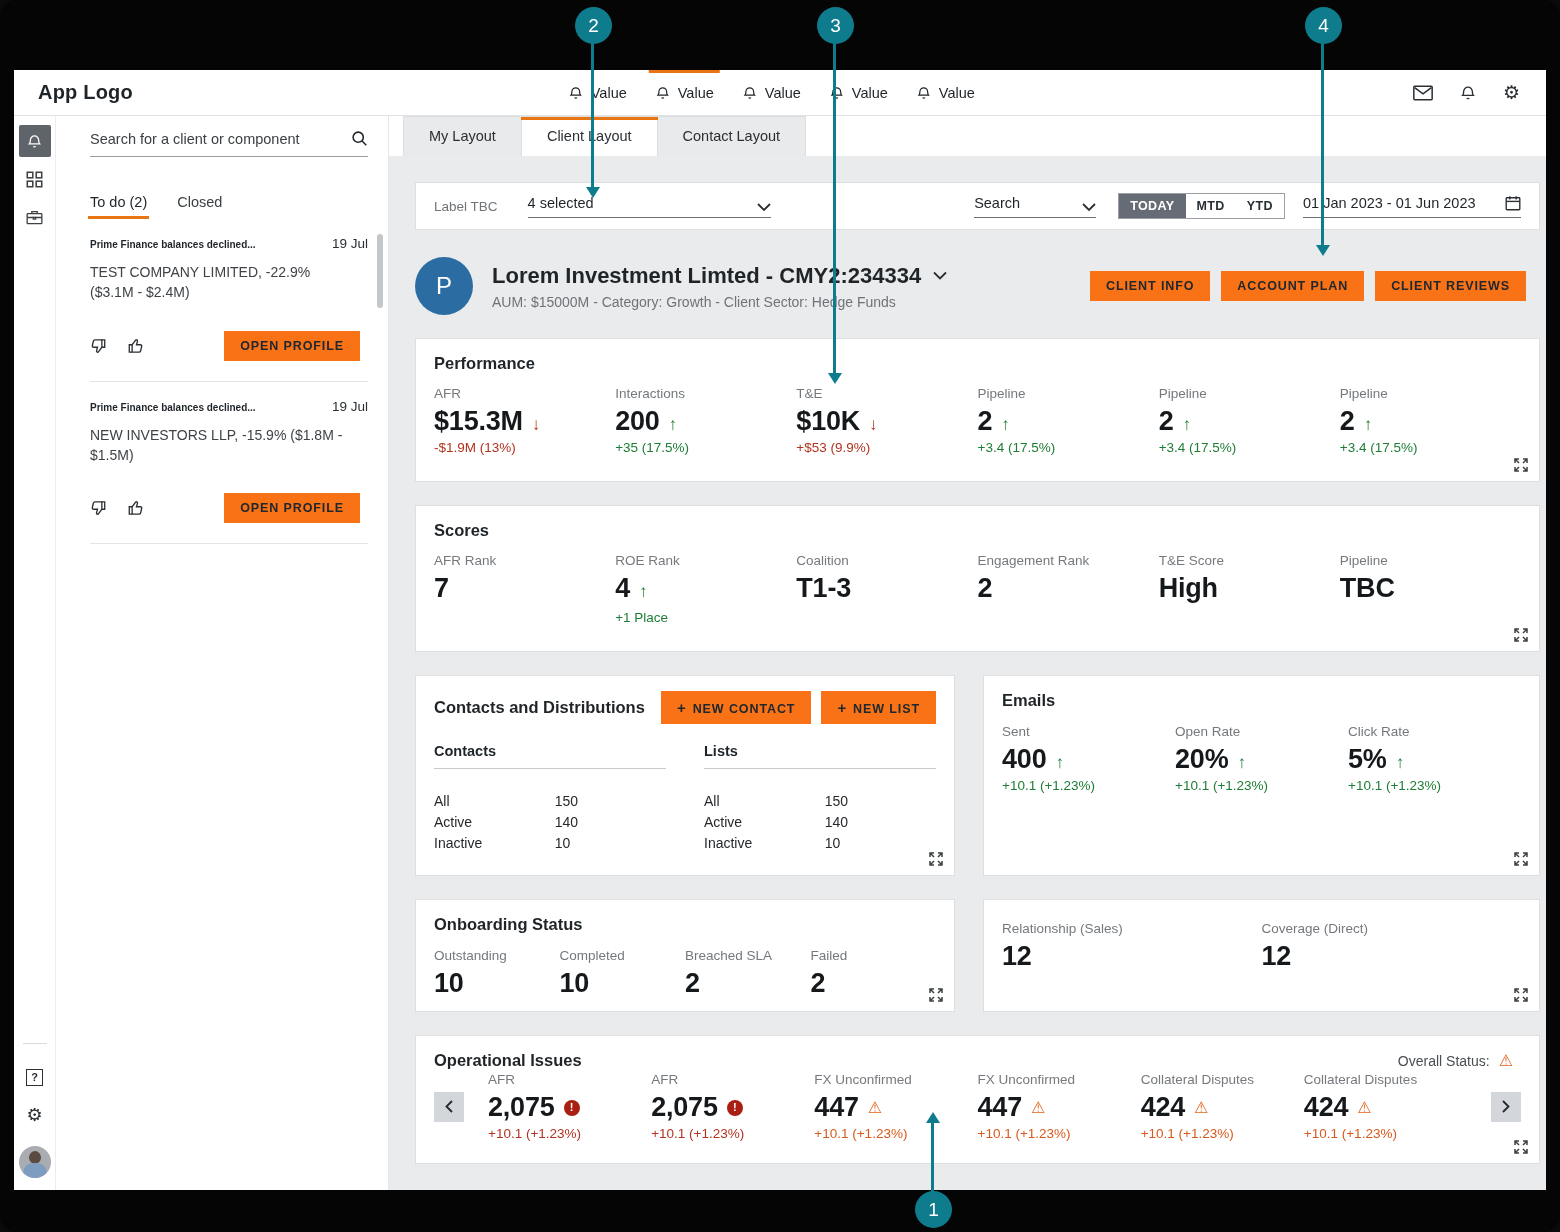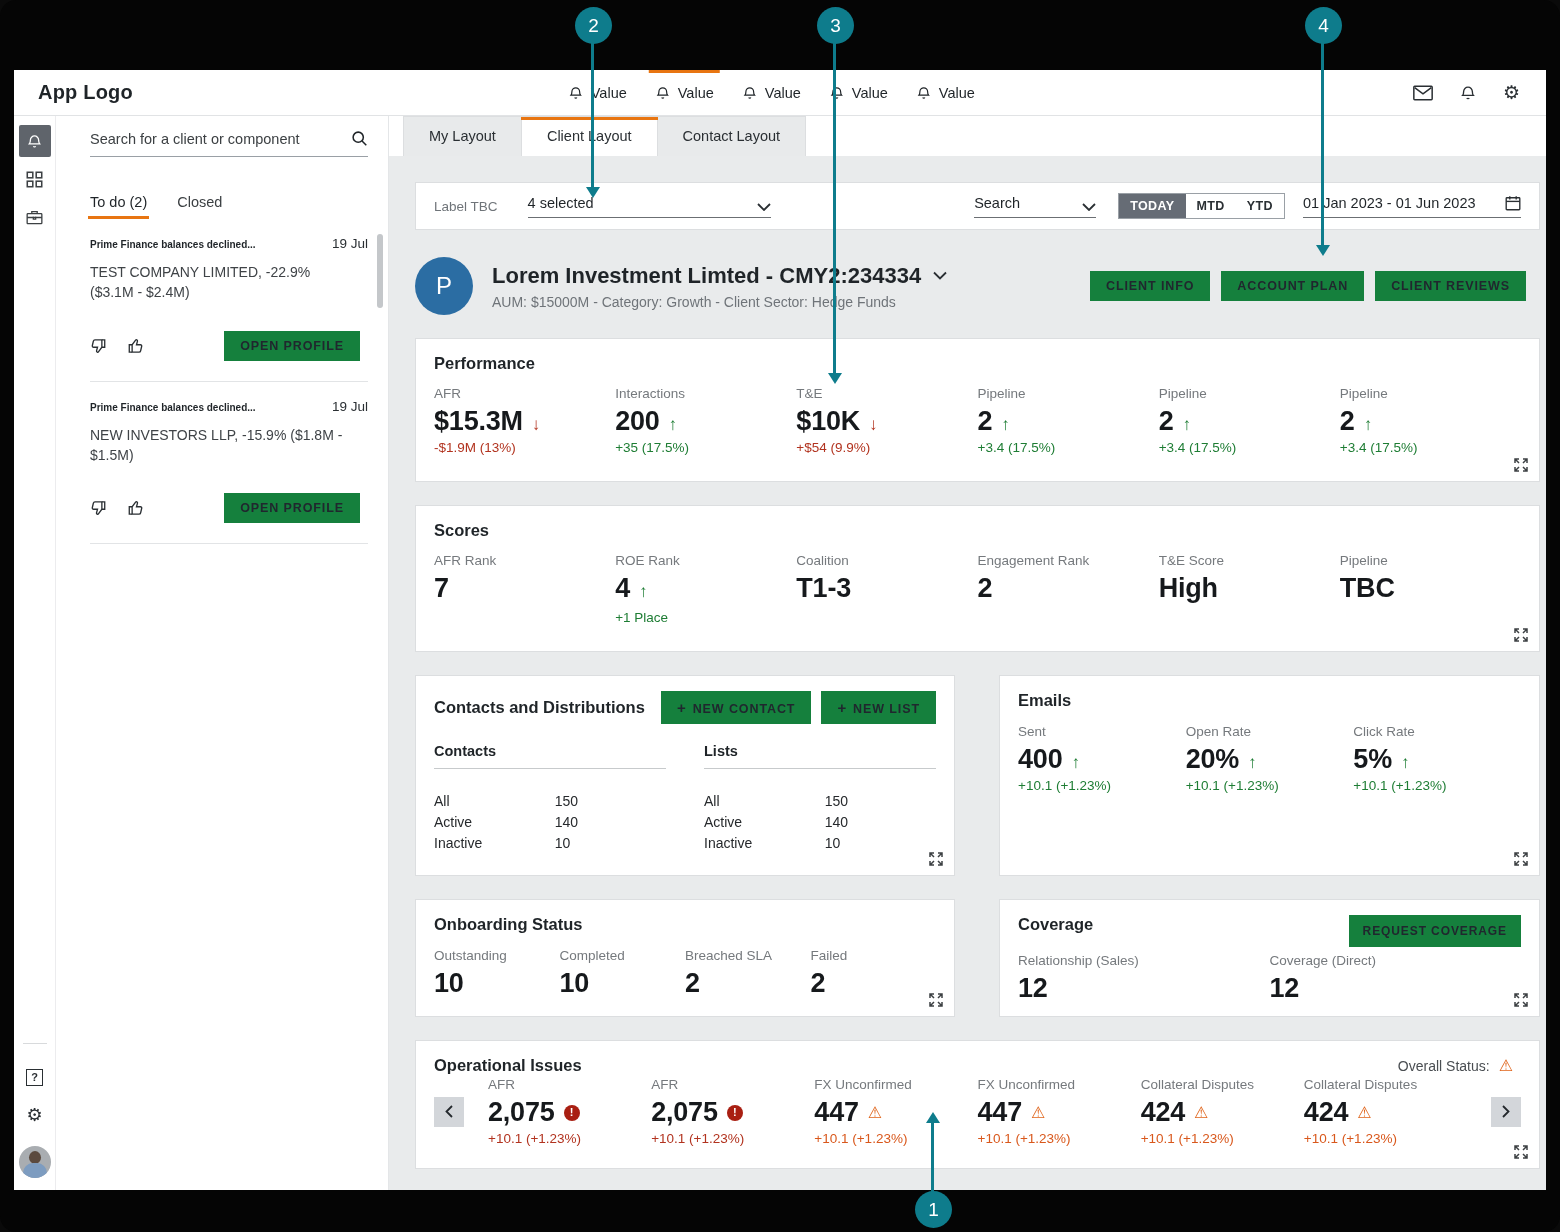--- a/index.html
+++ b/index.html
@@ -43,21 +43,21 @@
   .side-tab { font-size:14.5px; color:#3c4043; padding-bottom:9px; position:relative; cursor:pointer; }
   .side-tab.active { color:#1f2428; }
   .side-tab.active::after { content:""; position:absolute; left:-2px; right:-2px; bottom:0; height:3px; background:#e87511; }
   .note-card { padding:17px 0 20px; border-bottom:1px solid #e2e4e6; }
   .note-head { display:flex; justify-content:space-between; align-items:baseline; }
   .note-title { font-size:10px; font-weight:700; color:#1f2428; }
   .note-date { font-size:13.5px; color:#2a2f33; }
   .note-body { margin-top:11px; font-size:14px; line-height:1.45; color:#3f4347; width:94%; }
   .note-actions { margin-top:28px; display:flex; align-items:center; }
   .thumb { color:#2a2f33; margin-right:18px; cursor:pointer; display:flex; }
-  .btn { background:#15803d; color:#20272e; border:none; font-family:inherit; font-size:12.5px; font-weight:700; letter-spacing:.9px; padding:8px 16px; cursor:pointer; white-space:nowrap; }
+  .btn { background:#f97316; color:#20272e; border:none; font-family:inherit; font-size:12.5px; font-weight:700; letter-spacing:.9px; padding:8px 16px; cursor:pointer; white-space:nowrap; }
   .open-profile { margin-left:auto; margin-right:8px; }
   .scroll-thumb { position:absolute; right:5px; top:118px; width:6px; height:74px; border-radius:3px; background:#c4c7ca; }
 
   
   .main { flex:1; display:flex; flex-direction:column; min-width:0; background:#e9ebec; }
   .layout-tabs { height:40px; background:#fff; display:flex; padding-left:14px; flex:0 0 40px; }
   .ltab { padding:0 25px; line-height:39px; font-size:14.5px; color:#2a2f33; background:#e8eaeb; border:1px solid #dcdee0; border-bottom:none; cursor:pointer; }
   .ltab + .ltab { border-left:none; }
   .ltab.active { background:#fff; position:relative; }
   .ltab.active::before { content:""; position:absolute; top:0; left:-1px; right:-1px; height:3px; background:#e87511; }
@@ -101,21 +101,21 @@
   .m-value { font-size:27px; font-weight:700; color:#16191c; letter-spacing:-.2px; }
   .m-arrow { font-size:17px; font-weight:700; }
   .m-delta { margin-top:3px; font-size:13.5px; }
   .m-sub { margin-top:6px; font-size:13.5px; }
   .pos { color:#1e7d34; }
   .neg { color:#b2331f; }
   .warn { color:#d9581c; }
   .perf-bottom-space { height:14px; }
 
   
-  .two-row { display:grid; grid-template-columns:540px 1fr; gap:44px; }
+  .two-row { display:grid; grid-template-columns:540px 1fr; gap:28px; }
   .two-row .card { margin-bottom:23px; }
 
   
   .contacts-head { display:flex; align-items:center; }
   .contacts-btns { margin-left:auto; display:flex; gap:10px; }
   .btn .plus { font-size:15px; font-weight:700; margin-right:6px; }
   .cd-groups { display:grid; grid-template-columns:1fr 1fr; gap:38px; margin-top:19px; padding-bottom:10px; }
   .cd-header { font-size:14.5px; font-weight:700; color:#1f2428; padding-bottom:9px; border-bottom:1px solid #c7cacc; }
   .cd-rows { margin-top:21px; }
   .cd-row { display:grid; grid-template-columns:52% 48%; font-size:14px; color:#26292c; padding:2.5px 0; }
@@ -381,21 +381,21 @@
                     <span class="m-arrow pos">↑</span>
                   </div>
                 <div class="m-delta pos">+35 (17.5%)</div>
               </div>
               <div class="metric">
                 <div class="m-label">T&amp;E</div>
                 <div class="m-valrow">
                     <span class="m-value">$10K</span>
                     <span class="m-arrow neg">↓</span>
                   </div>
-                <div class="m-delta neg">+$54 (9.9%)</div>
+                <div class="m-delta neg">+$53 (9.9%)</div>
               </div>
               <div class="metric">
                 <div class="m-label">Pipeline</div>
                 <div class="m-valrow">
                     <span class="m-value">2</span>
                     <span class="m-arrow pos">↑</span>
                   </div>
                 <div class="m-delta pos">+3.4 (17.5%)</div>
               </div>
               <div class="metric">
@@ -606,24 +606,20 @@
                 <svg width="14" height="14" viewBox="0 0 14 14" fill="none" stroke="currentColor" stroke-width="1.5">
                     <path d="M1 5V1h4M1 1l4 4"></path>
                     <path d="M9 1h4v4M13 1 9 5"></path>
                     <path d="M13 9v4H9M13 13 9 9"></path>
                     <path d="M5 13H1V9M1 13l4-4"></path>
                   </svg>
               </span>
             </section>
 
             <section class="card card-pad">
-              <div class="coverage-head">
-                <div class="card-title">Coverage</div>
-                <button class="btn">REQUEST COVERAGE</button>
-              </div>
               <div class="metric-grid-2" style="margin-top:6px;">
                 <div class="metric">
                   <div class="m-label">Relationship (Sales)</div>
                   <div class="m-valrow">
                       <span class="m-value">12</span>
                     </div>
                 </div>
                 <div class="metric">
                   <div class="m-label">Coverage (Direct)</div>
                   <div class="m-valrow">

